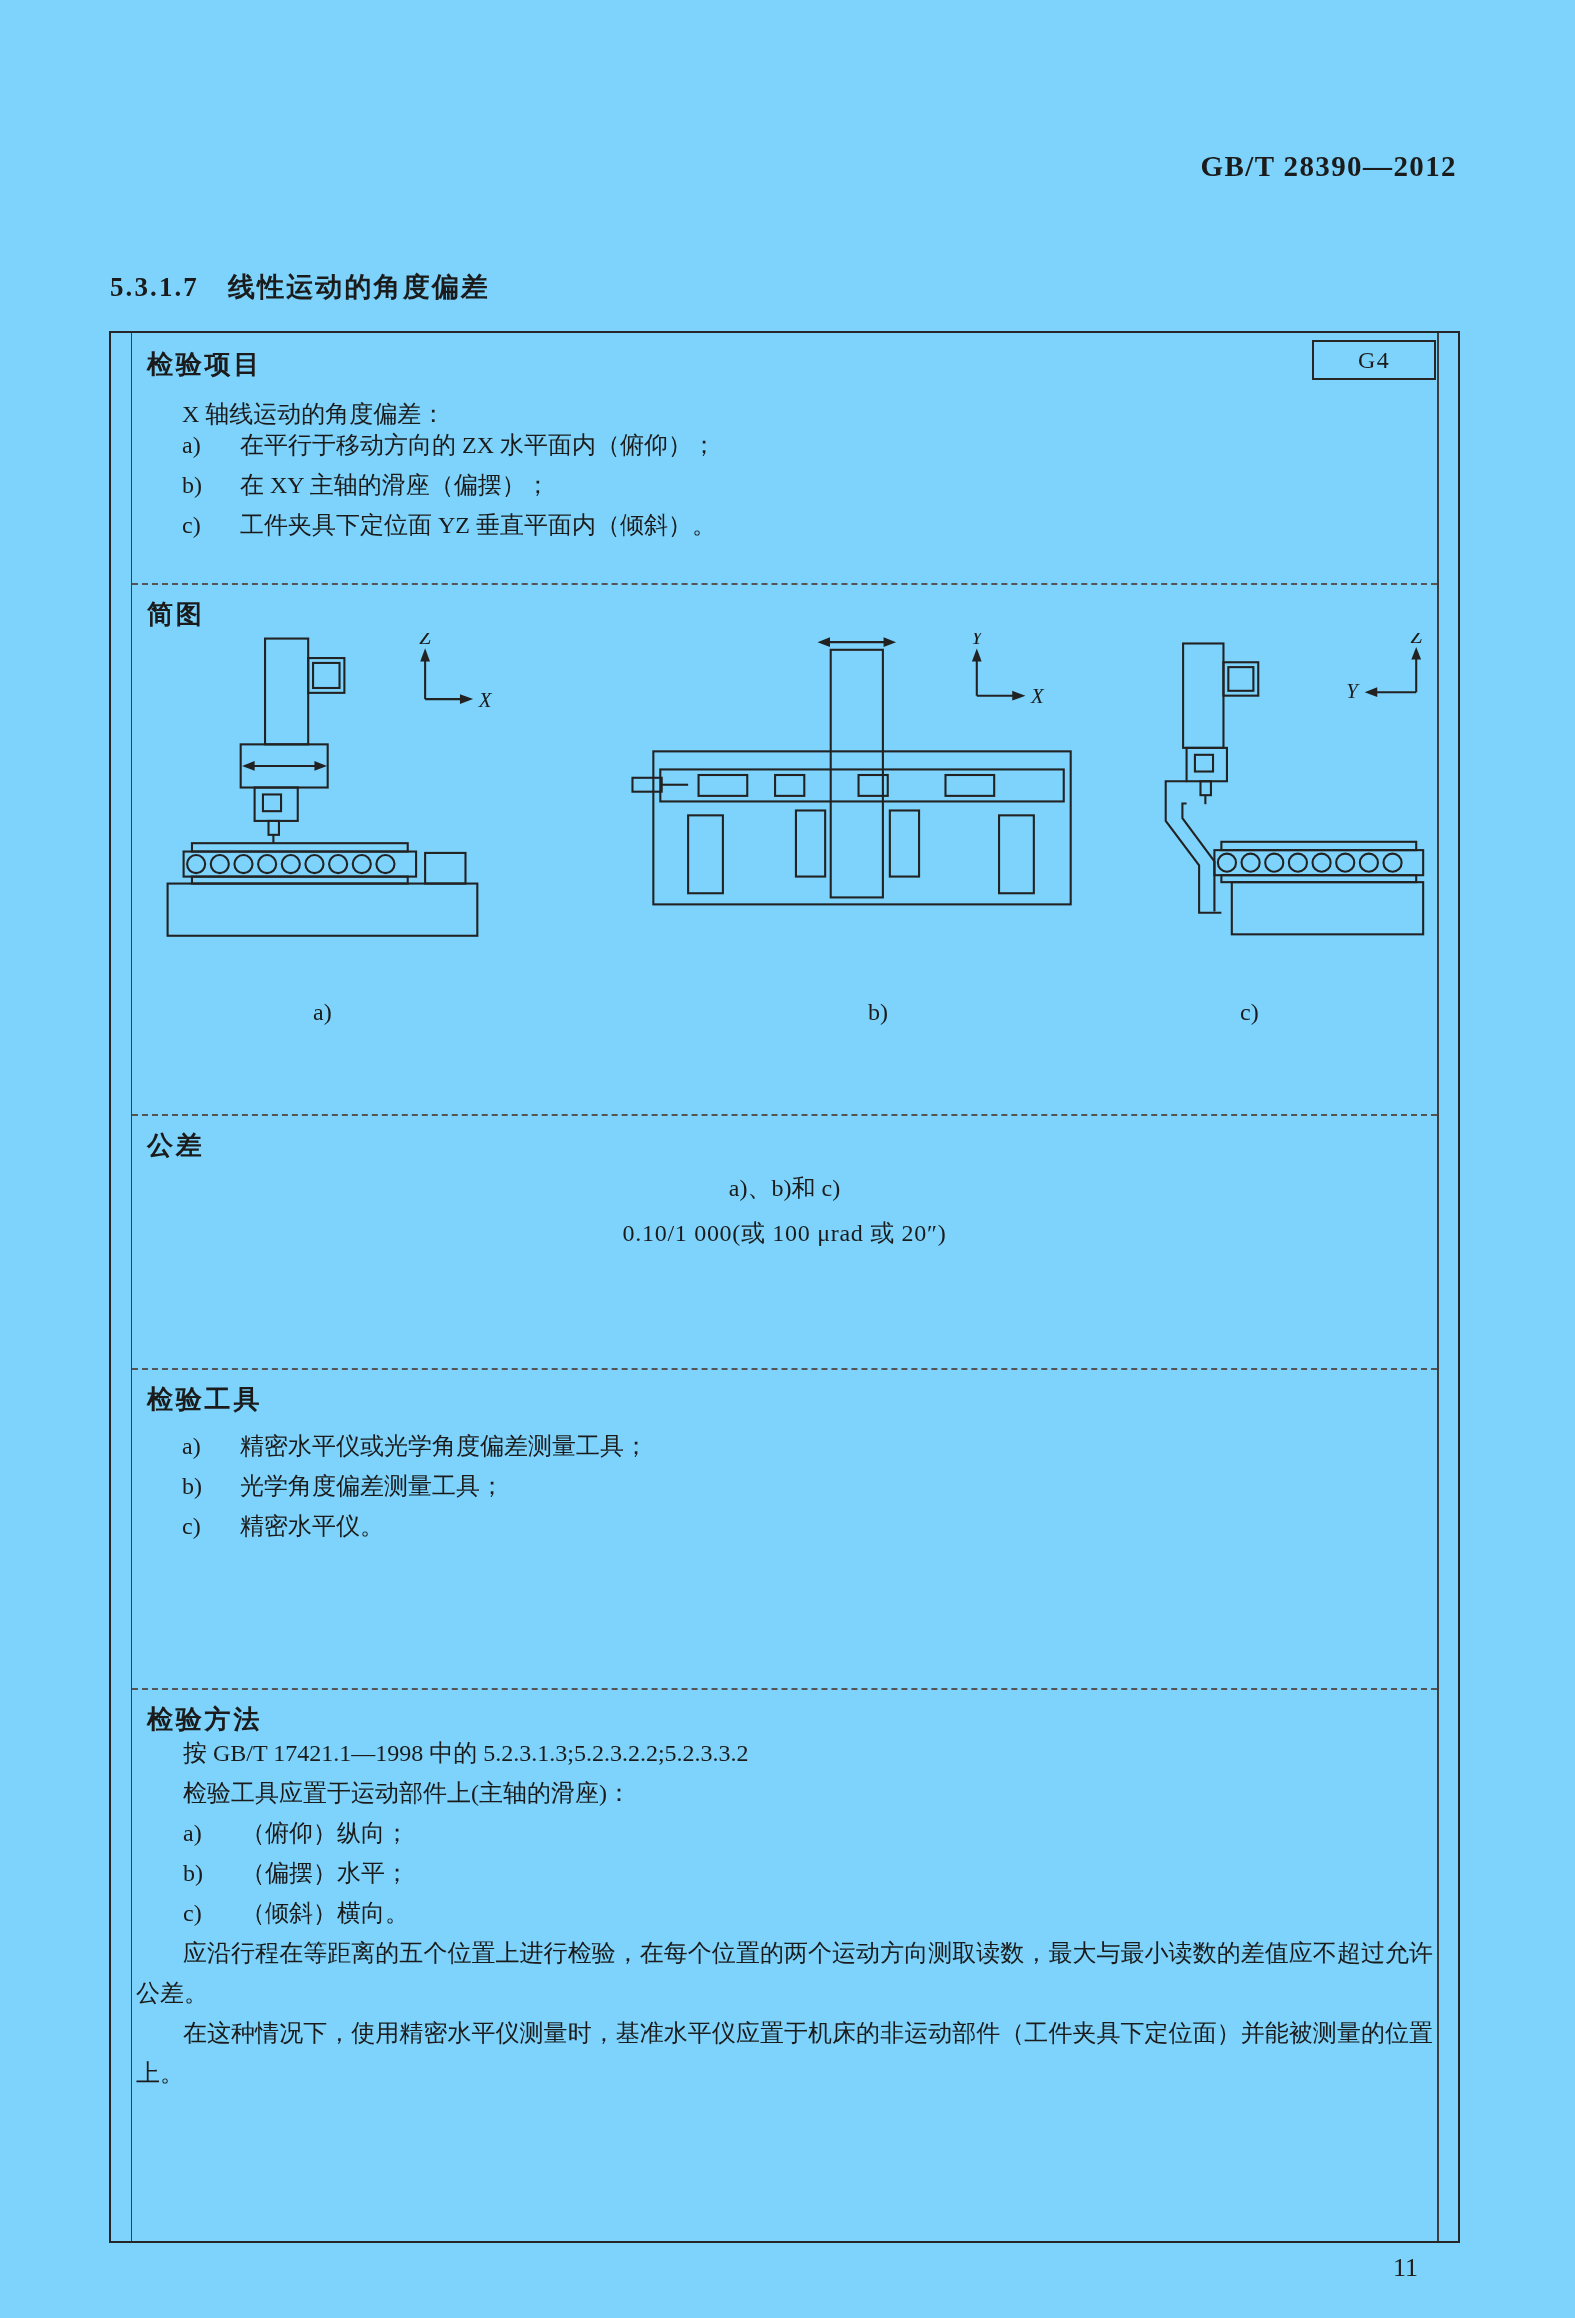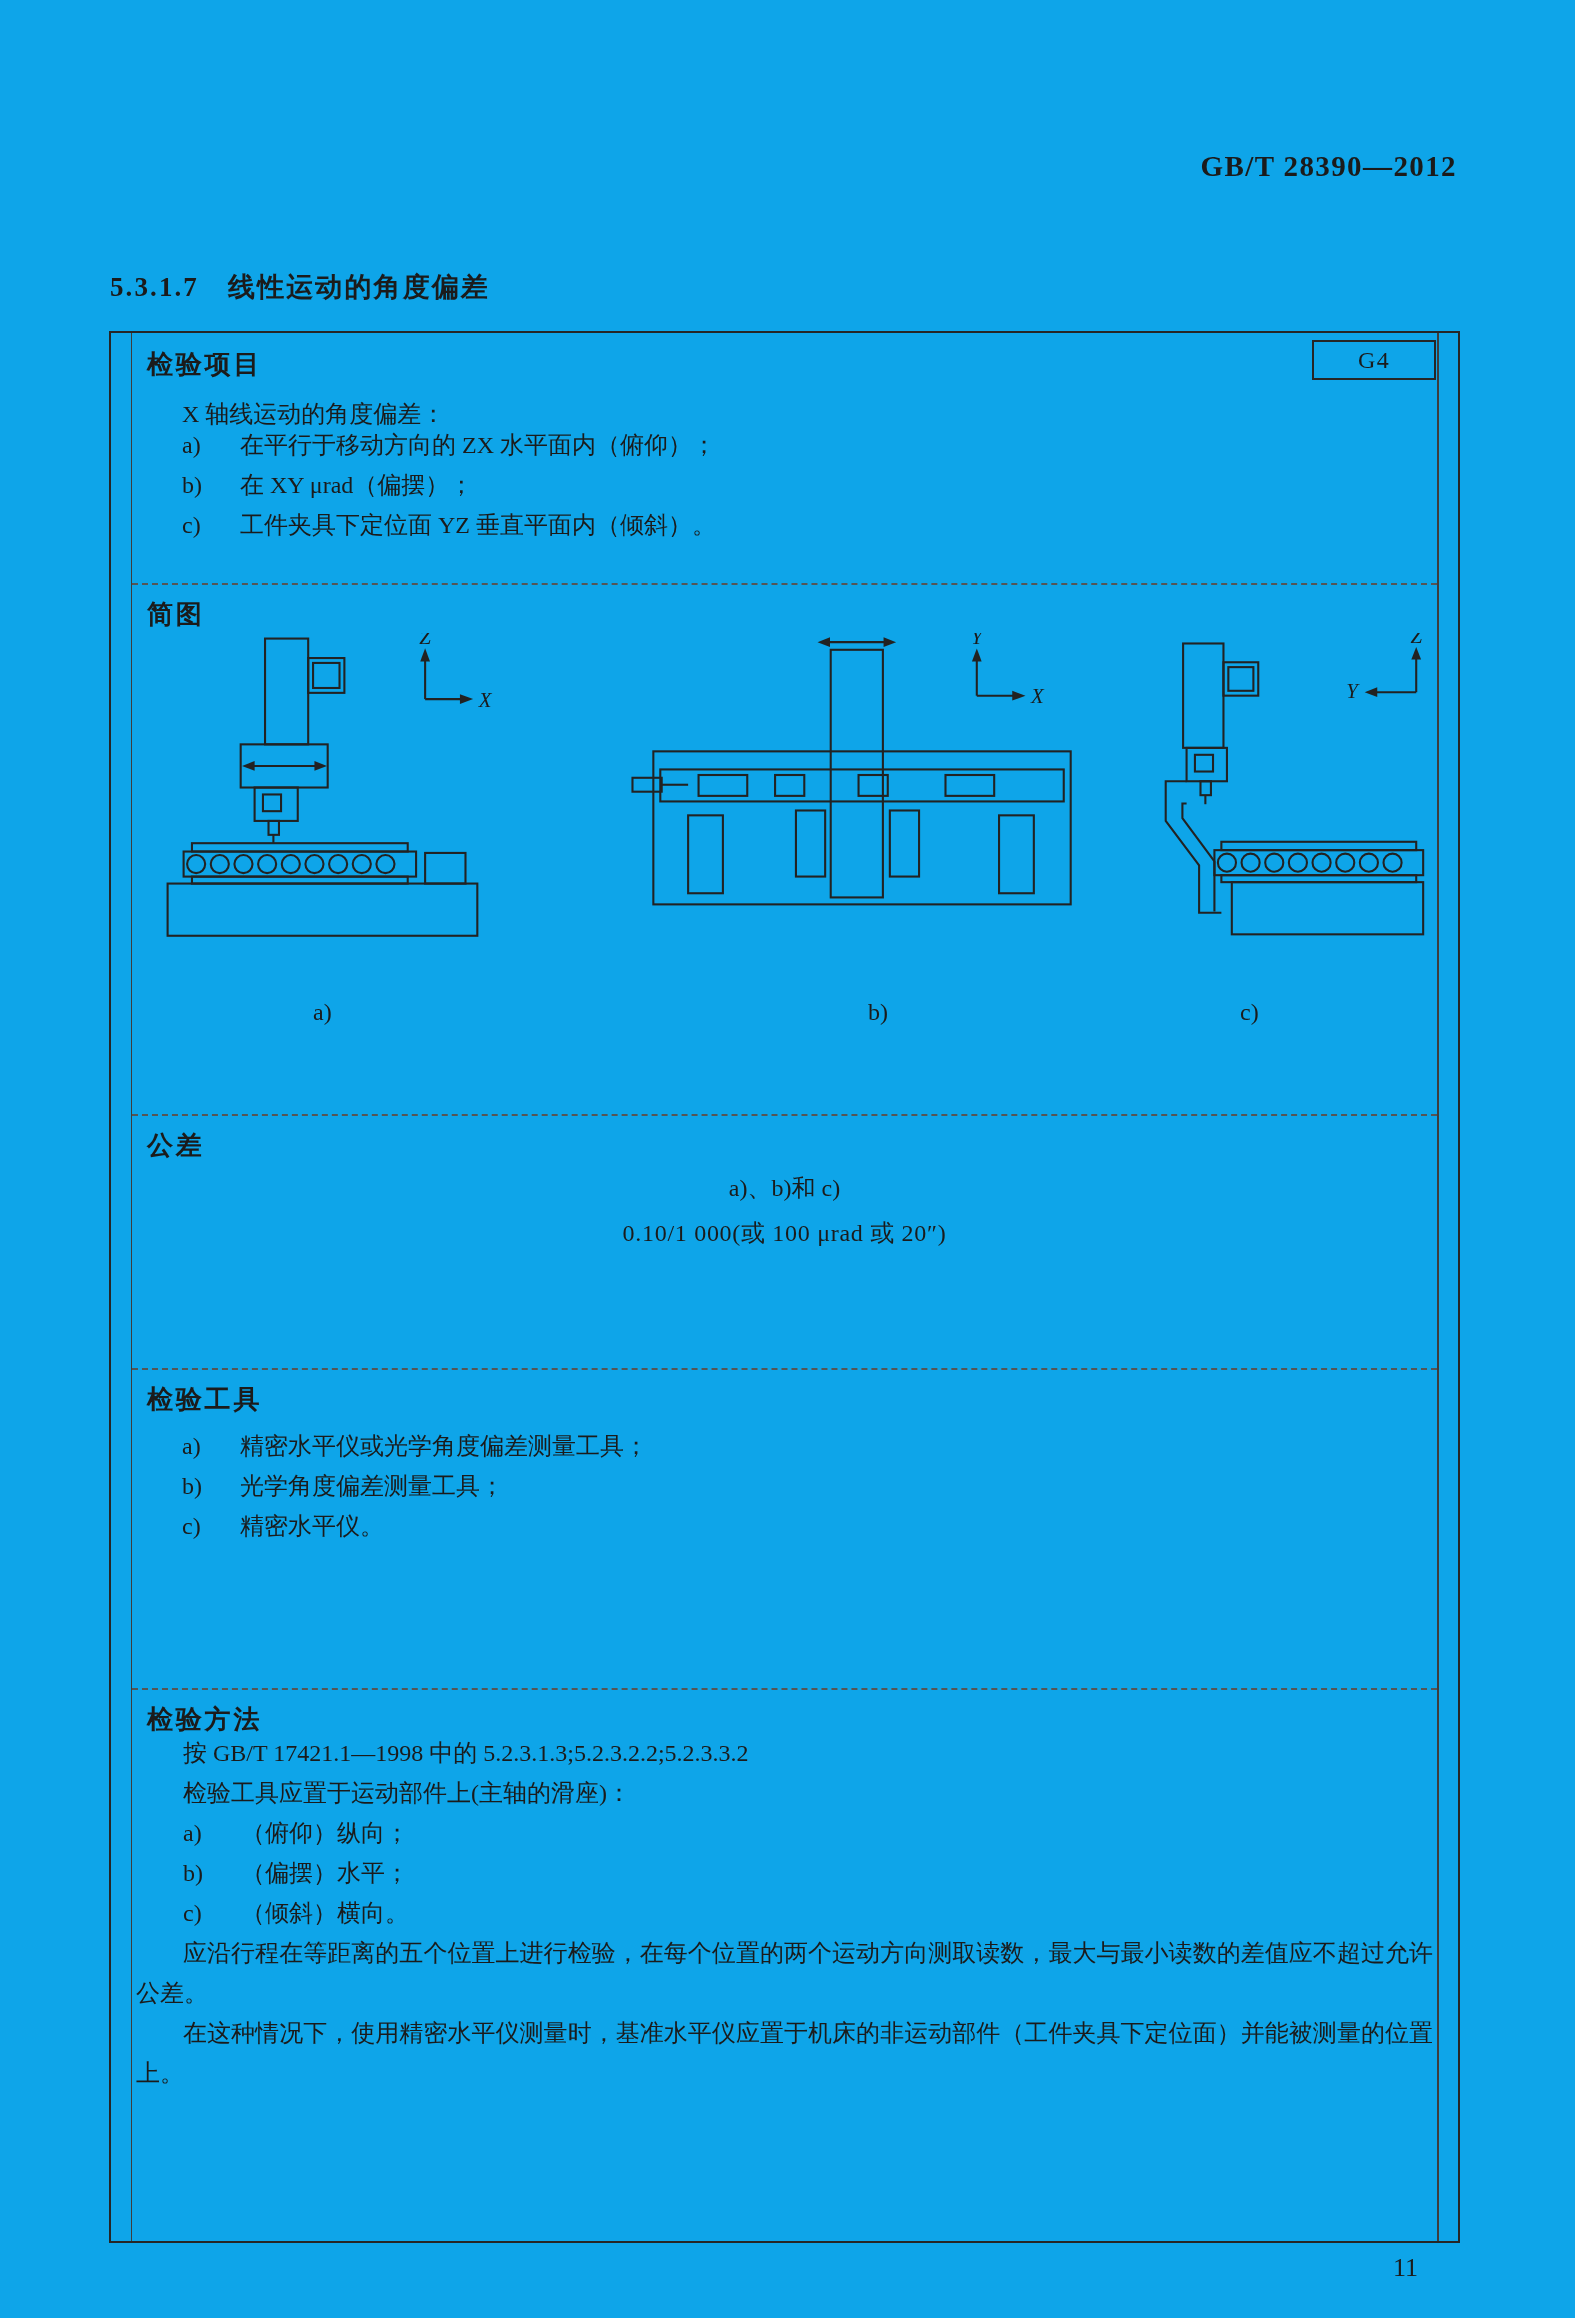--- a/index.html
+++ b/index.html
@@ -1,20 +1,20 @@
 <!DOCTYPE html>
 <html style="font-size:11px"><head>
 <meta charset="utf-8">
 <style>
   * { margin:0; padding:0; box-sizing:border-box; }
   html { background:#d9d9d5; }
   body { font-family:"Liberation Serif", serif; }
   .page {
     position:relative; width:1575px; height:2319px; margin:0 auto;
-    background:#0ea5e9; color:#1b1b1b; overflow:hidden;
+    background:#7dd3fc; color:#1b1b1b; overflow:hidden;
   }
   .doc-number {
     position:absolute; top:150px; right:118px;
     font-size:29px; font-weight:700; letter-spacing:1.4px;
   }
   .section-heading {
     position:absolute; top:249px; left:110px;
     font-size:27px; font-weight:700; letter-spacing:2.1px;margin-top:20px;
   }
   .spec-table {
@@ -87,21 +87,21 @@
       <div class="row-label">检验项目</div>
       <div class="code-box">G4</div>
       <div class="intro-line">X 轴线运动的角度偏差：</div>
       <div class="abc-list">
         <div class="li">
           <span class="marker">a)</span>
           <span class="text">在平行于移动方向的 ZX 水平面内（俯仰）；</span>
         </div>
         <div class="li">
           <span class="marker">b)</span>
-          <span class="text">在 XY μrad（偏摆）；</span>
+          <span class="text">在 XY 主轴的滑座（偏摆）；</span>
         </div>
         <div class="li">
           <span class="marker">c)</span>
           <span class="text">工件夹具下定位面 YZ 垂直平面内（倾斜）。</span>
         </div>
       </div>
     </div>
 
     <div class="t-row row-diagram">
       <div class="row-label">简图</div>

